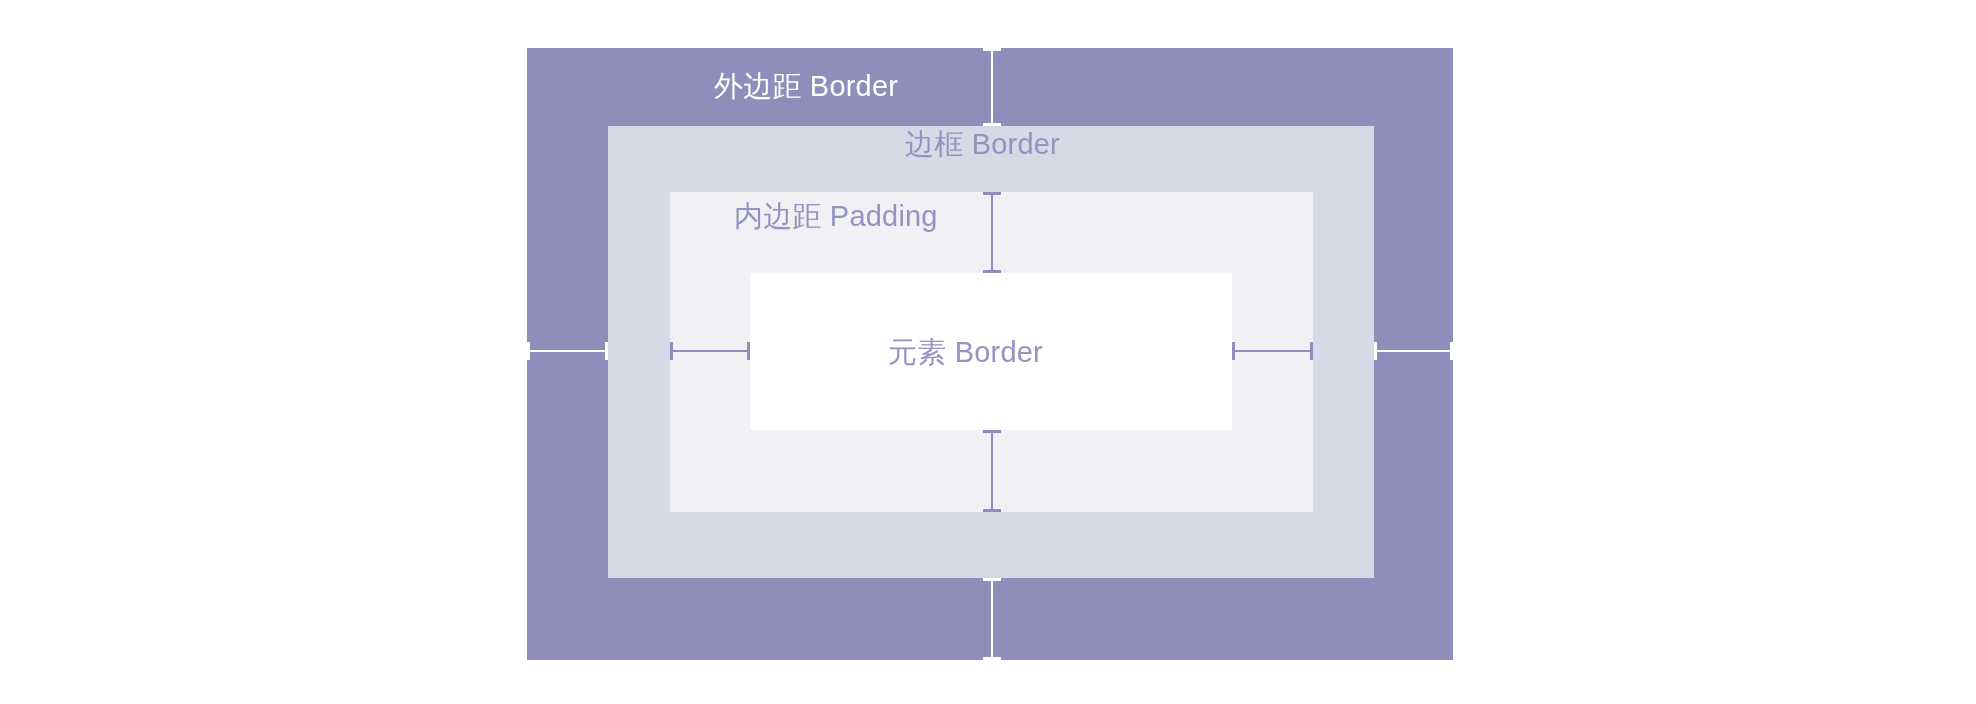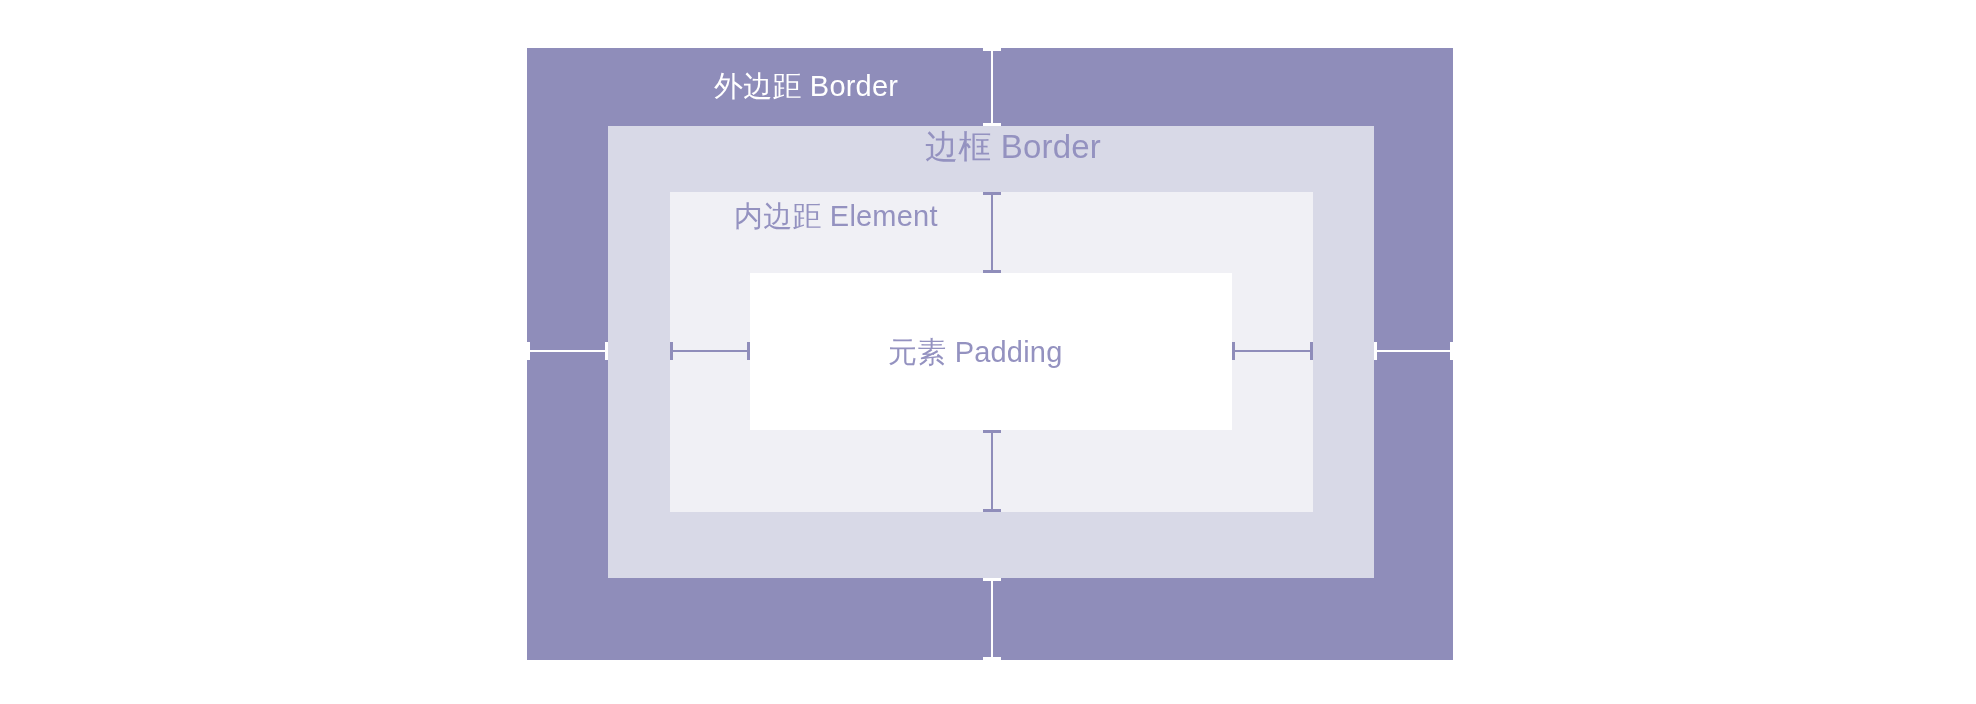--- a/index.html
+++ b/index.html
@@ -68,23 +68,23 @@
   }
 
   #margin-label {
     left: 714px;
     top: 72px;
     font-size: 29px;
     color: #ffffff;
   }
 
   #border-label {
-    left: 925px;
+    left: 905px;
     top: 130px;
-    font-size: 33px;
+    font-size: 29px;
     color: #9492c0;
   }
 
   #padding-label {
     left: 734px;
     top: 202px;
     font-size: 29px;
     color: #9492c0;
   }
 
@@ -164,23 +164,23 @@
   <div class="layer" id="border-box" style="background: rgb(216, 217, 231);"></div>
 
   <div class="layer" id="padding-box" style="background: rgb(240, 240, 245);"></div>
 
   <div class="layer" id="element-box" style="background: rgb(255, 255, 255);"></div>
 
   <div class="layer-label" id="margin-label" style="color: rgb(255, 255, 255);">外边距 Border</div>
 
   <div class="layer-label" id="border-label" style="color: rgb(148, 146, 192);">边框 Border</div>
 
-  <div class="layer-label" id="padding-label" style="color: rgb(148, 146, 192);">内边距 Element</div>
-
-  <div class="layer-label" id="element-label" style="color: rgb(148, 146, 192);">元素 Padding</div>
+  <div class="layer-label" id="padding-label" style="color: rgb(148, 146, 192);">内边距 Padding</div>
+
+  <div class="layer-label" id="element-label" style="color: rgb(148, 146, 192);">元素 Border</div>
 
   <div class="measure vertical light" id="measure-margin-top">
     <div class="cap start" style="background: rgb(255, 255, 255);"></div>
     <div class="stem" style="background: rgb(255, 255, 255);"></div>
     <div class="cap end" style="background: rgb(255, 255, 255);"></div>
   </div>
 
   <div class="measure vertical light" id="measure-margin-bottom">
     <div class="cap start" style="background: rgb(255, 255, 255);"></div>
     <div class="stem" style="background: rgb(255, 255, 255);"></div>

